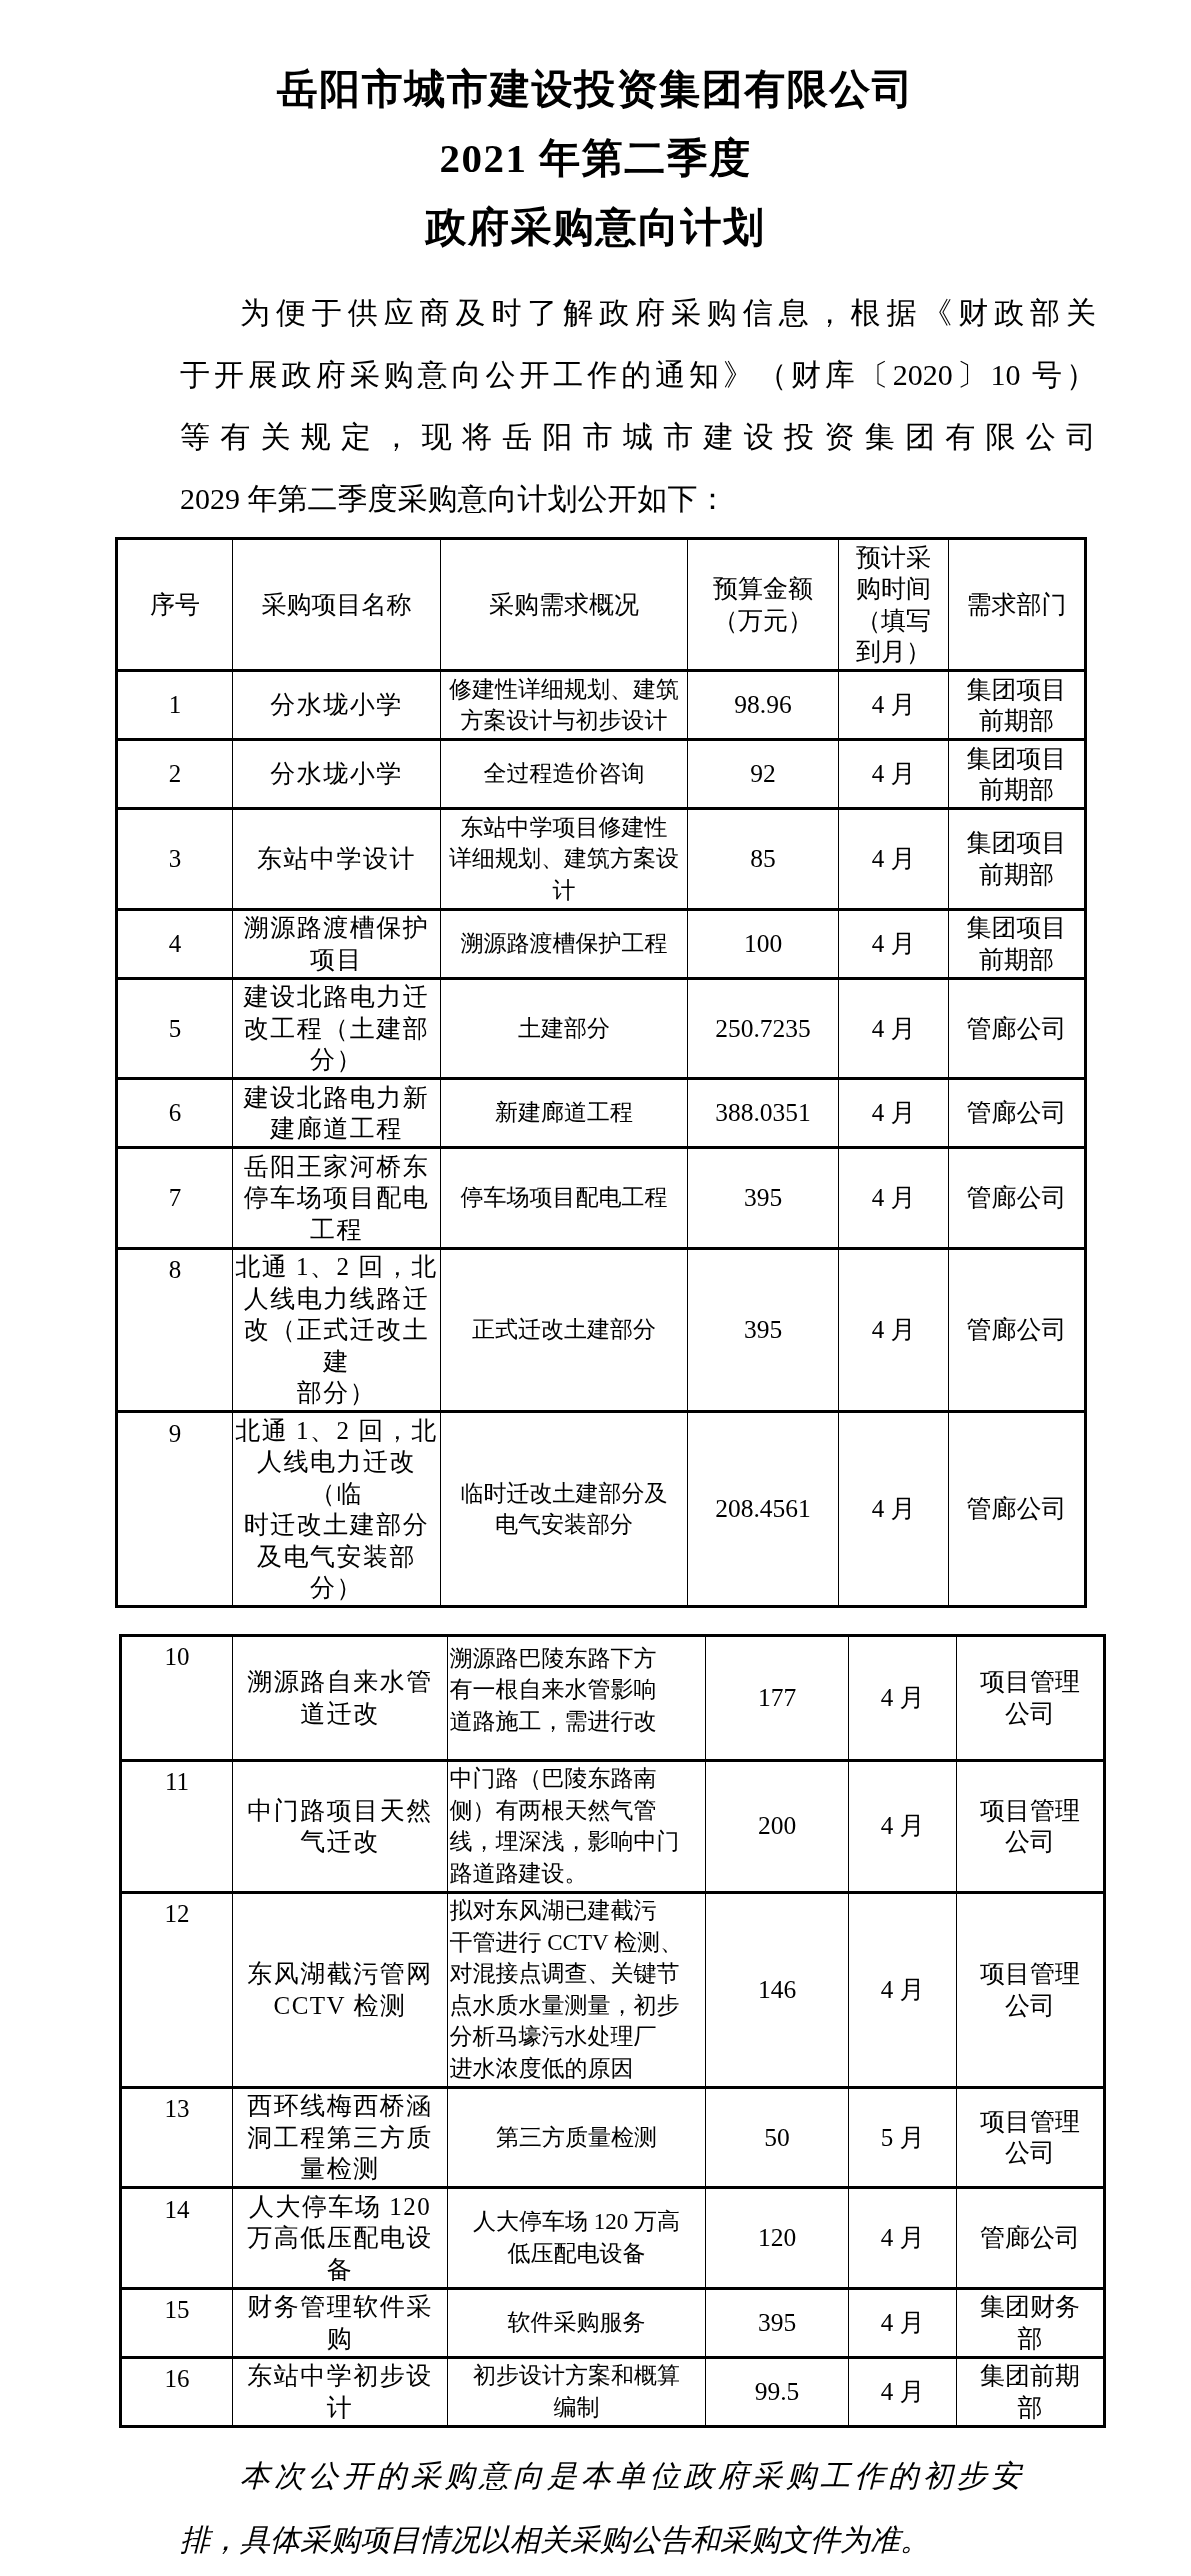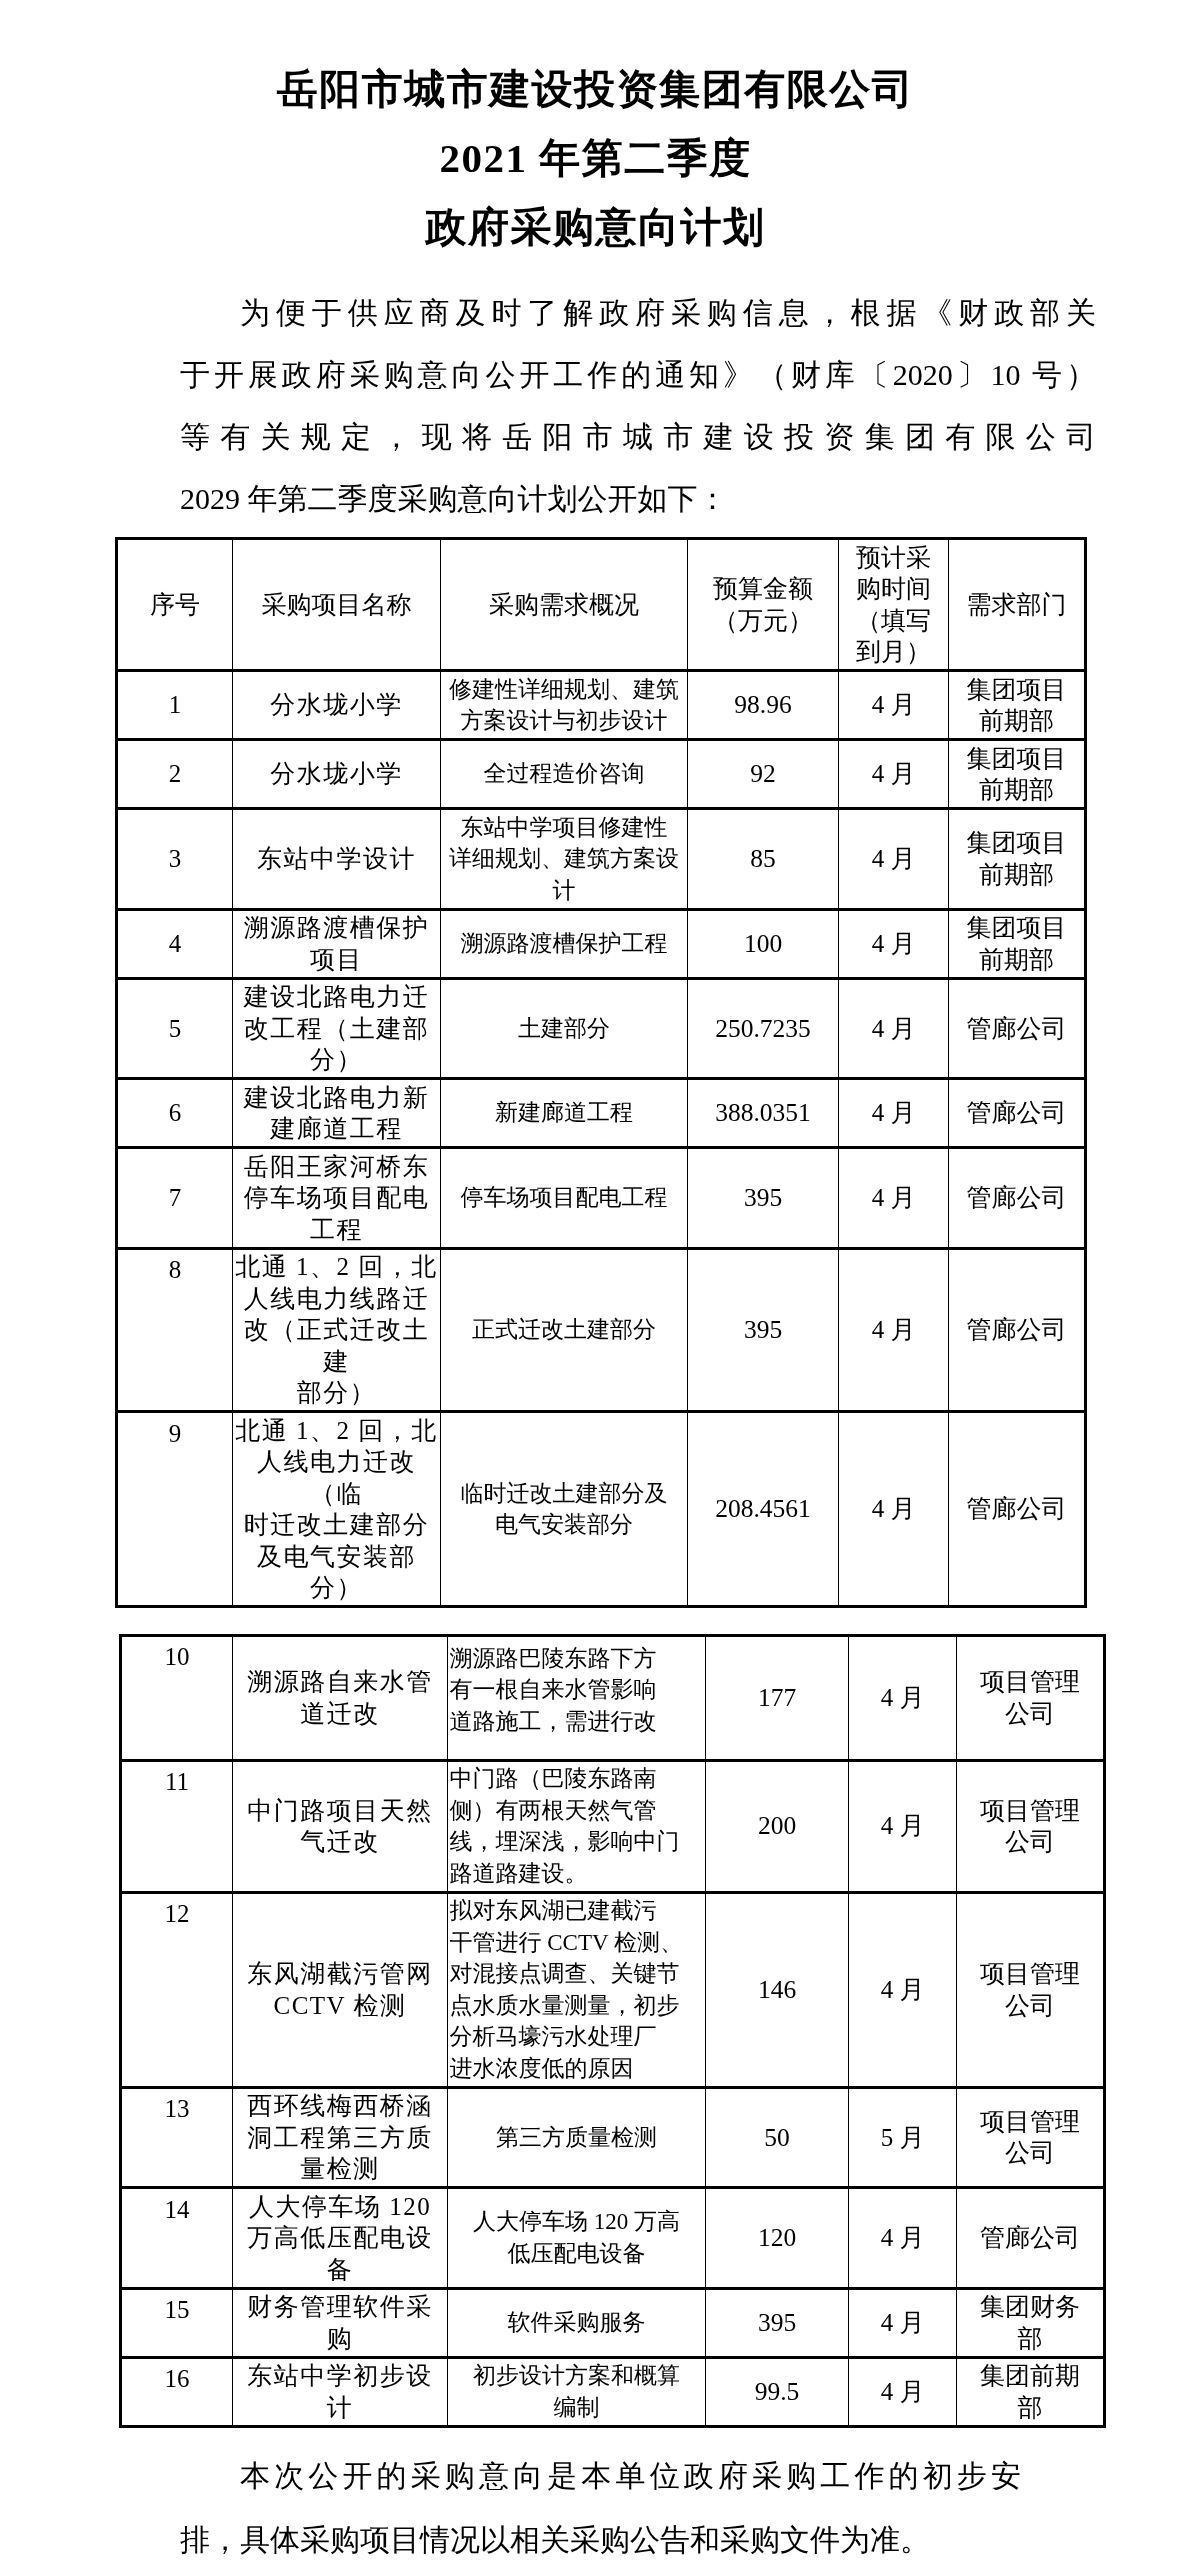--- a/index.html
+++ b/index.html
@@ -60,21 +60,21 @@
   #table2 tbody td.c-seq{vertical-align:top;padding-top:4.5px;}
   
   #table2 tbody tr:nth-child(1) td.c-desc{vertical-align:top;padding-top:6px;}
   
   #table2 tbody tr:nth-child(1) td.c-desc,
   #table2 tbody tr:nth-child(2) td.c-desc,
   #table2 tbody tr:nth-child(3) td.c-desc{
     text-align:justify;text-align-last:left;
   }
   
-  .footer-block{margin:16.5px 0 0 180px;width:841px;}
+  .footer-block{margin:16.5px 0 0 180px;width:841px;font-style:italic;}
   .footer-line{
     font-size:30px;line-height:64px;
     text-align:justify;text-align-last:justify;white-space:nowrap;
   }
   .footer-line.first{text-indent:60px;}
   .footer-line.last{text-align-last:left;}
 </style>
 </head>
 <body>
 

